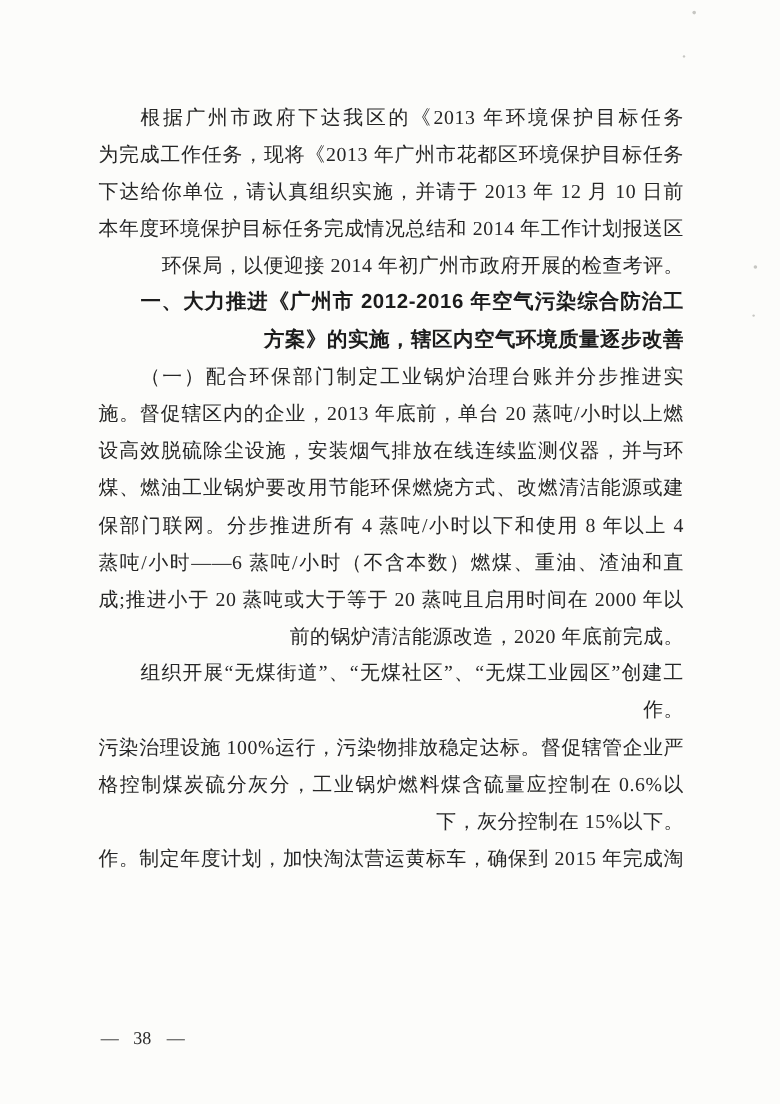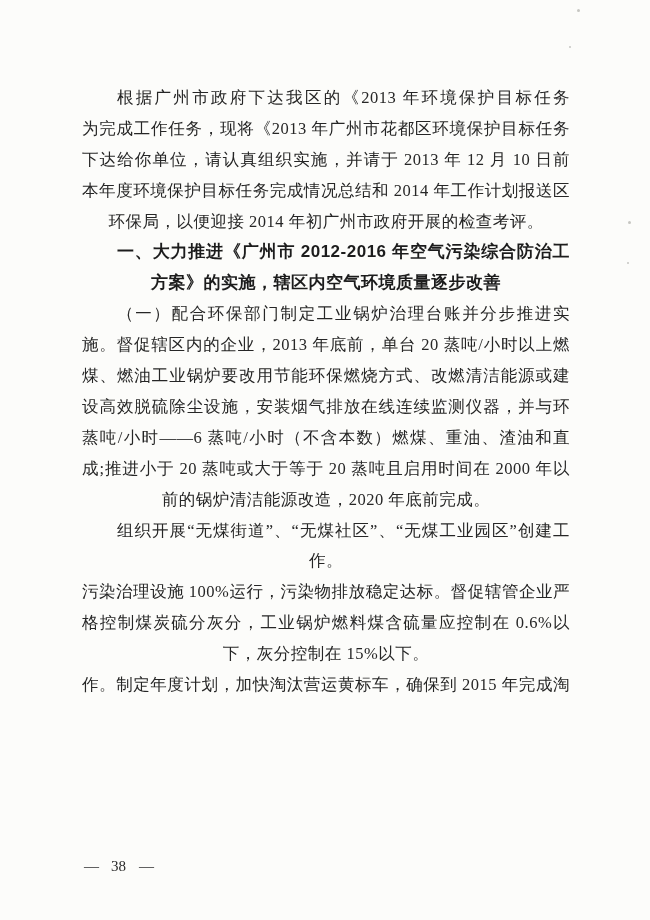--- a/index.html
+++ b/index.html
@@ -26,21 +26,21 @@
     color: #262626;
   }
   .para {
     margin: 0;
   }
   .line {
     font-size: 16.5px;
     line-height: 30.9px;
     letter-spacing: 0.5px;
     white-space: nowrap;
-    text-align: center;
+    text-align: right;
   }
   .line.fill {
     white-space: normal;
     text-align: justify;
     text-align-last: justify;
     overflow: hidden;
     height: 30.9px;
   }
   .line.first {
     text-indent: 35px;
@@ -93,22 +93,23 @@
         <div class="line fill">本年度环境保护目标任务完成情况总结和 2014 年工作计划报送区</div>
         <div class="line">环保局，以便迎接 2014 年初广州市政府开展的检查考评。</div>
       </div>
       <div class="para heading">
         <div class="line first fill">一、大力推进《广州市 2012-2016 年空气污染综合防治工作</div>
         <div class="line">方案》的实施，辖区内空气环境质量逐步改善</div>
       </div>
       <div class="para body">
         <div class="line first fill">（一）配合环保部门制定工业锅炉治理台账并分步推进实</div>
         <div class="line fill">施。督促辖区内的企业，2013 年底前，单台 20 蒸吨/小时以上燃</div>
+        <div class="line fill">设高效脱硫除尘设施，安装烟气排放在线连续监测仪器，并与环</div>
         <div class="line fill">煤、燃油工业锅炉要改用节能环保燃烧方式、改燃清洁能源或建</div>
-        <div class="line fill">设高效脱硫除尘设施，安装烟气排放在线连续监测仪器，并与环</div>
+        <div class="line fill">保部门联网。分步推进所有 4 蒸吨/小时以下和使用 8 年以上 4</div>
         <div class="line fill">蒸吨/小时——6 蒸吨/小时（不含本数）燃煤、重油、渣油和直</div>
         <div class="line fill">成;推进小于 20 蒸吨或大于等于 20 蒸吨且启用时间在 2000 年以</div>
         <div class="line">前的锅炉清洁能源改造，2020 年底前完成。</div>
       </div>
       <div class="para body">
         <div class="line first fill">组织开展“无煤街道”、“无煤社区”、“无煤工业园区”创建工</div>
         <div class="line">作。</div>
       </div>
       <div class="para body">
         <div class="line fill">污染治理设施 100%运行，污染物排放稳定达标。督促辖管企业严</div>

